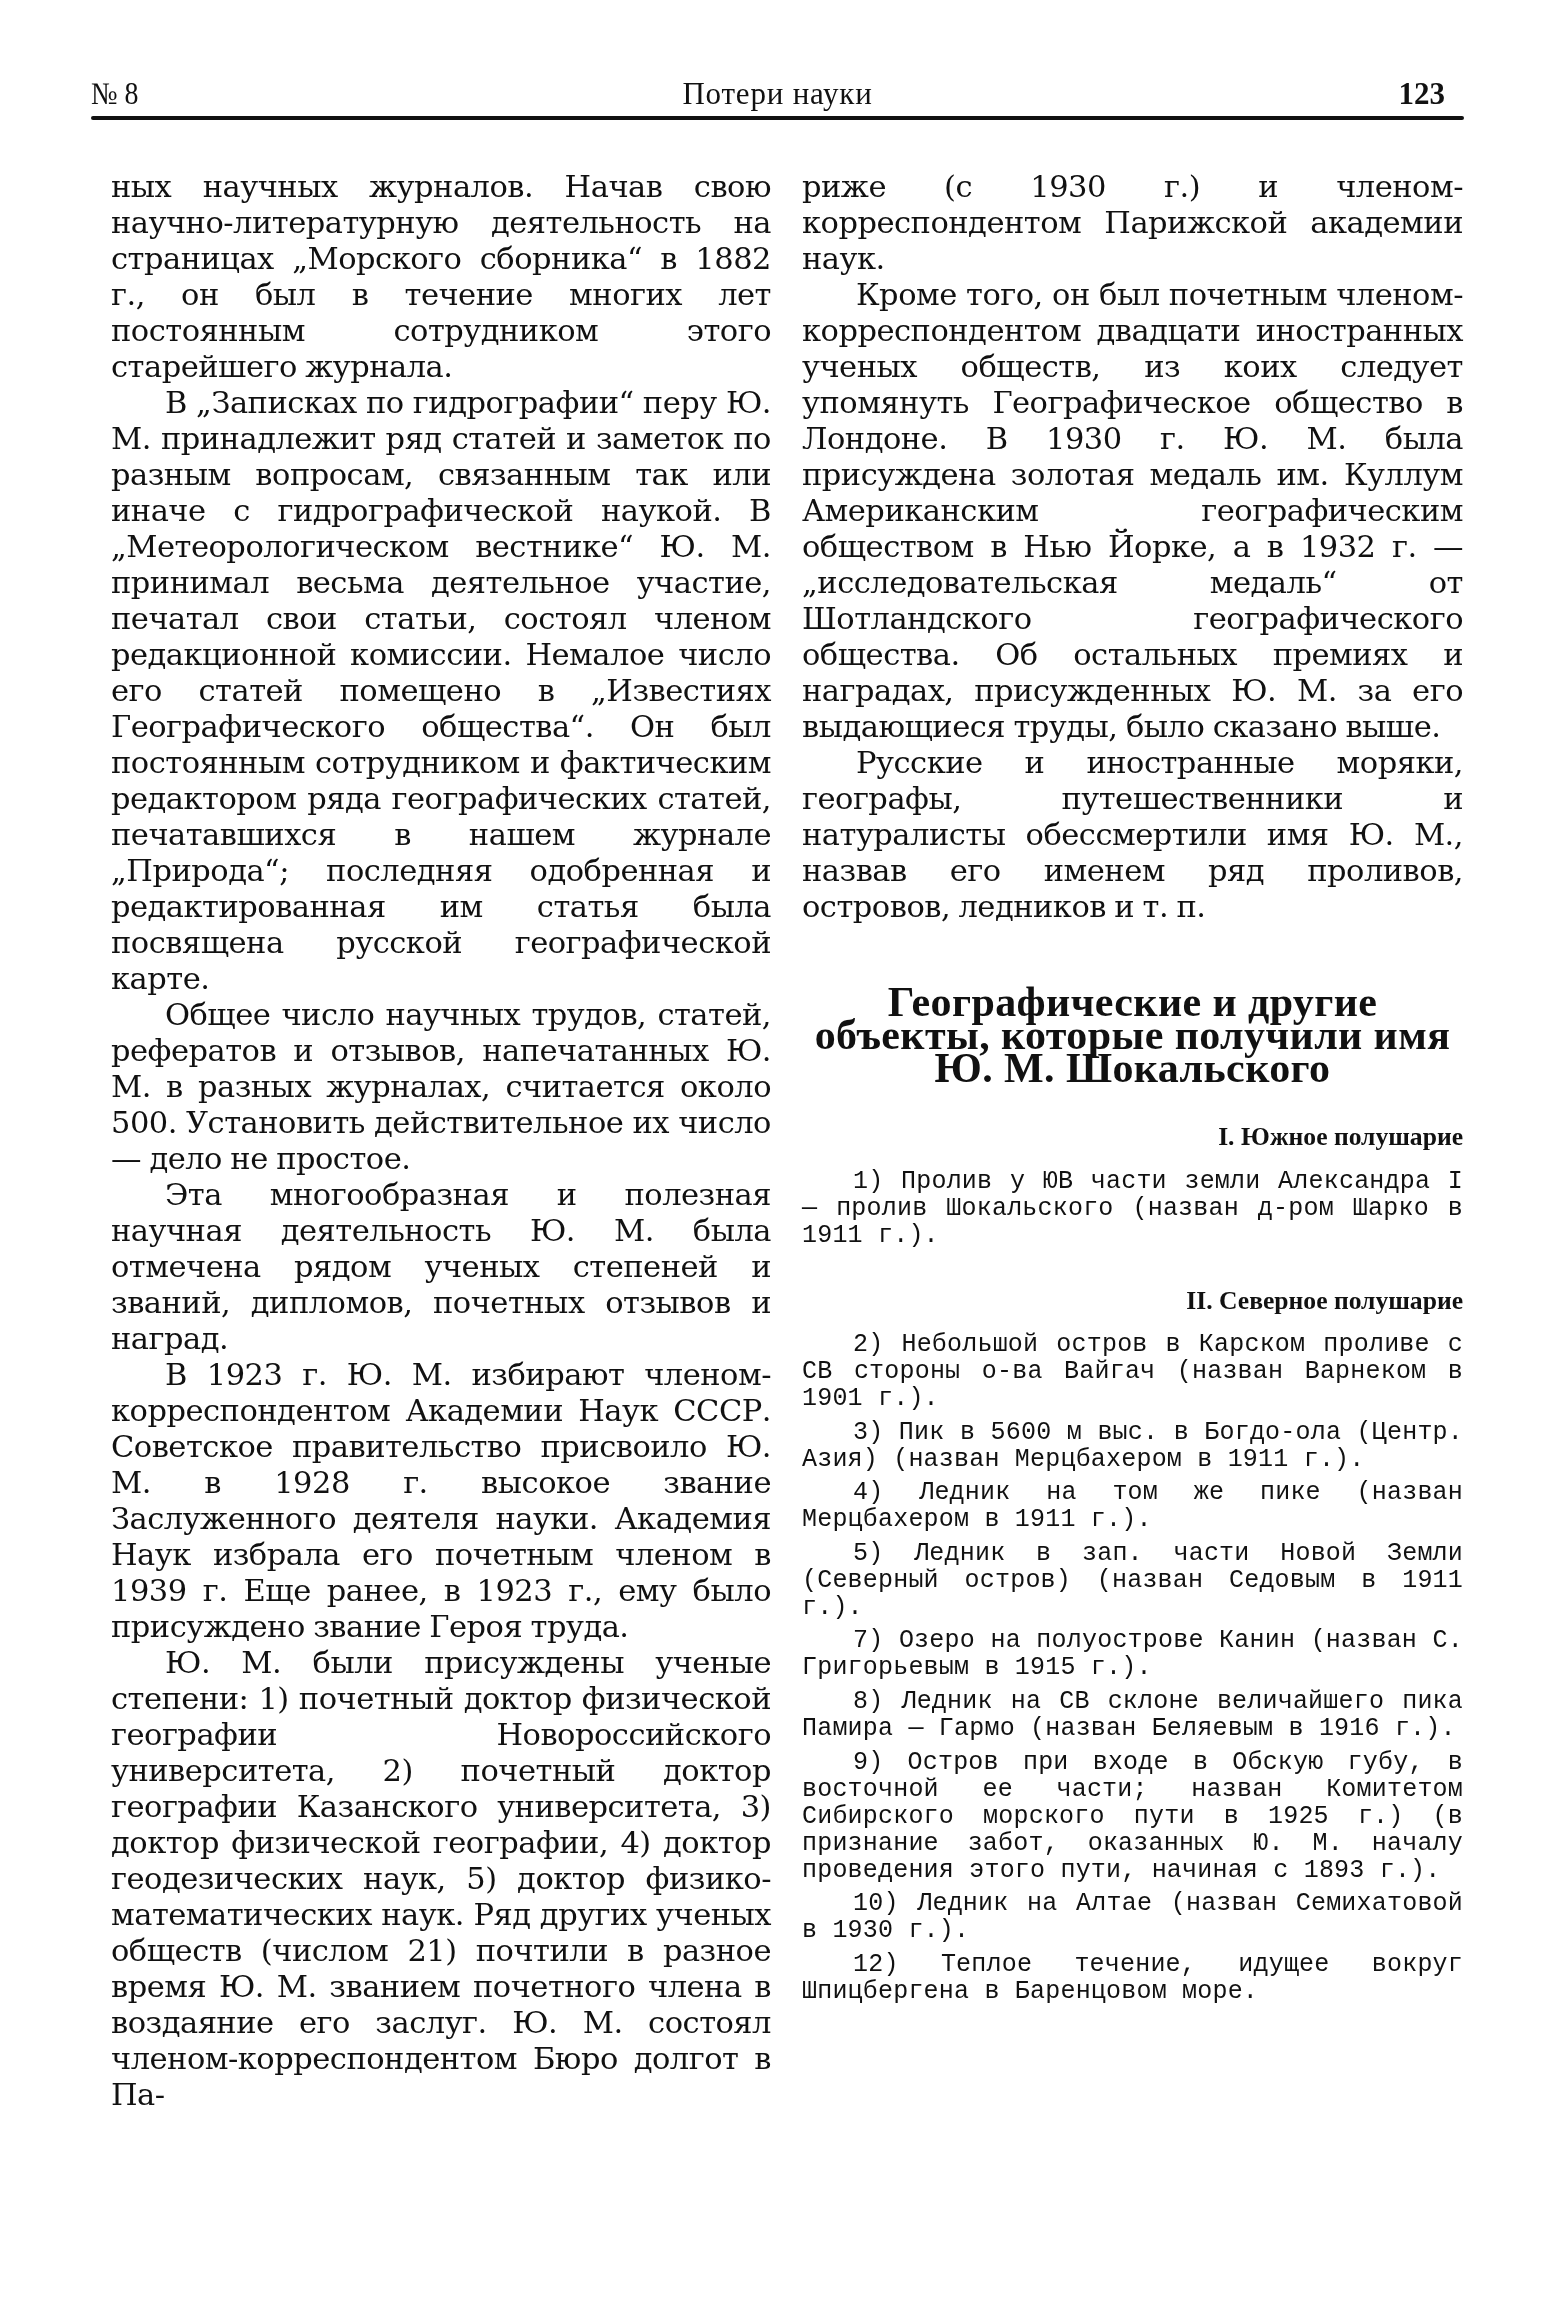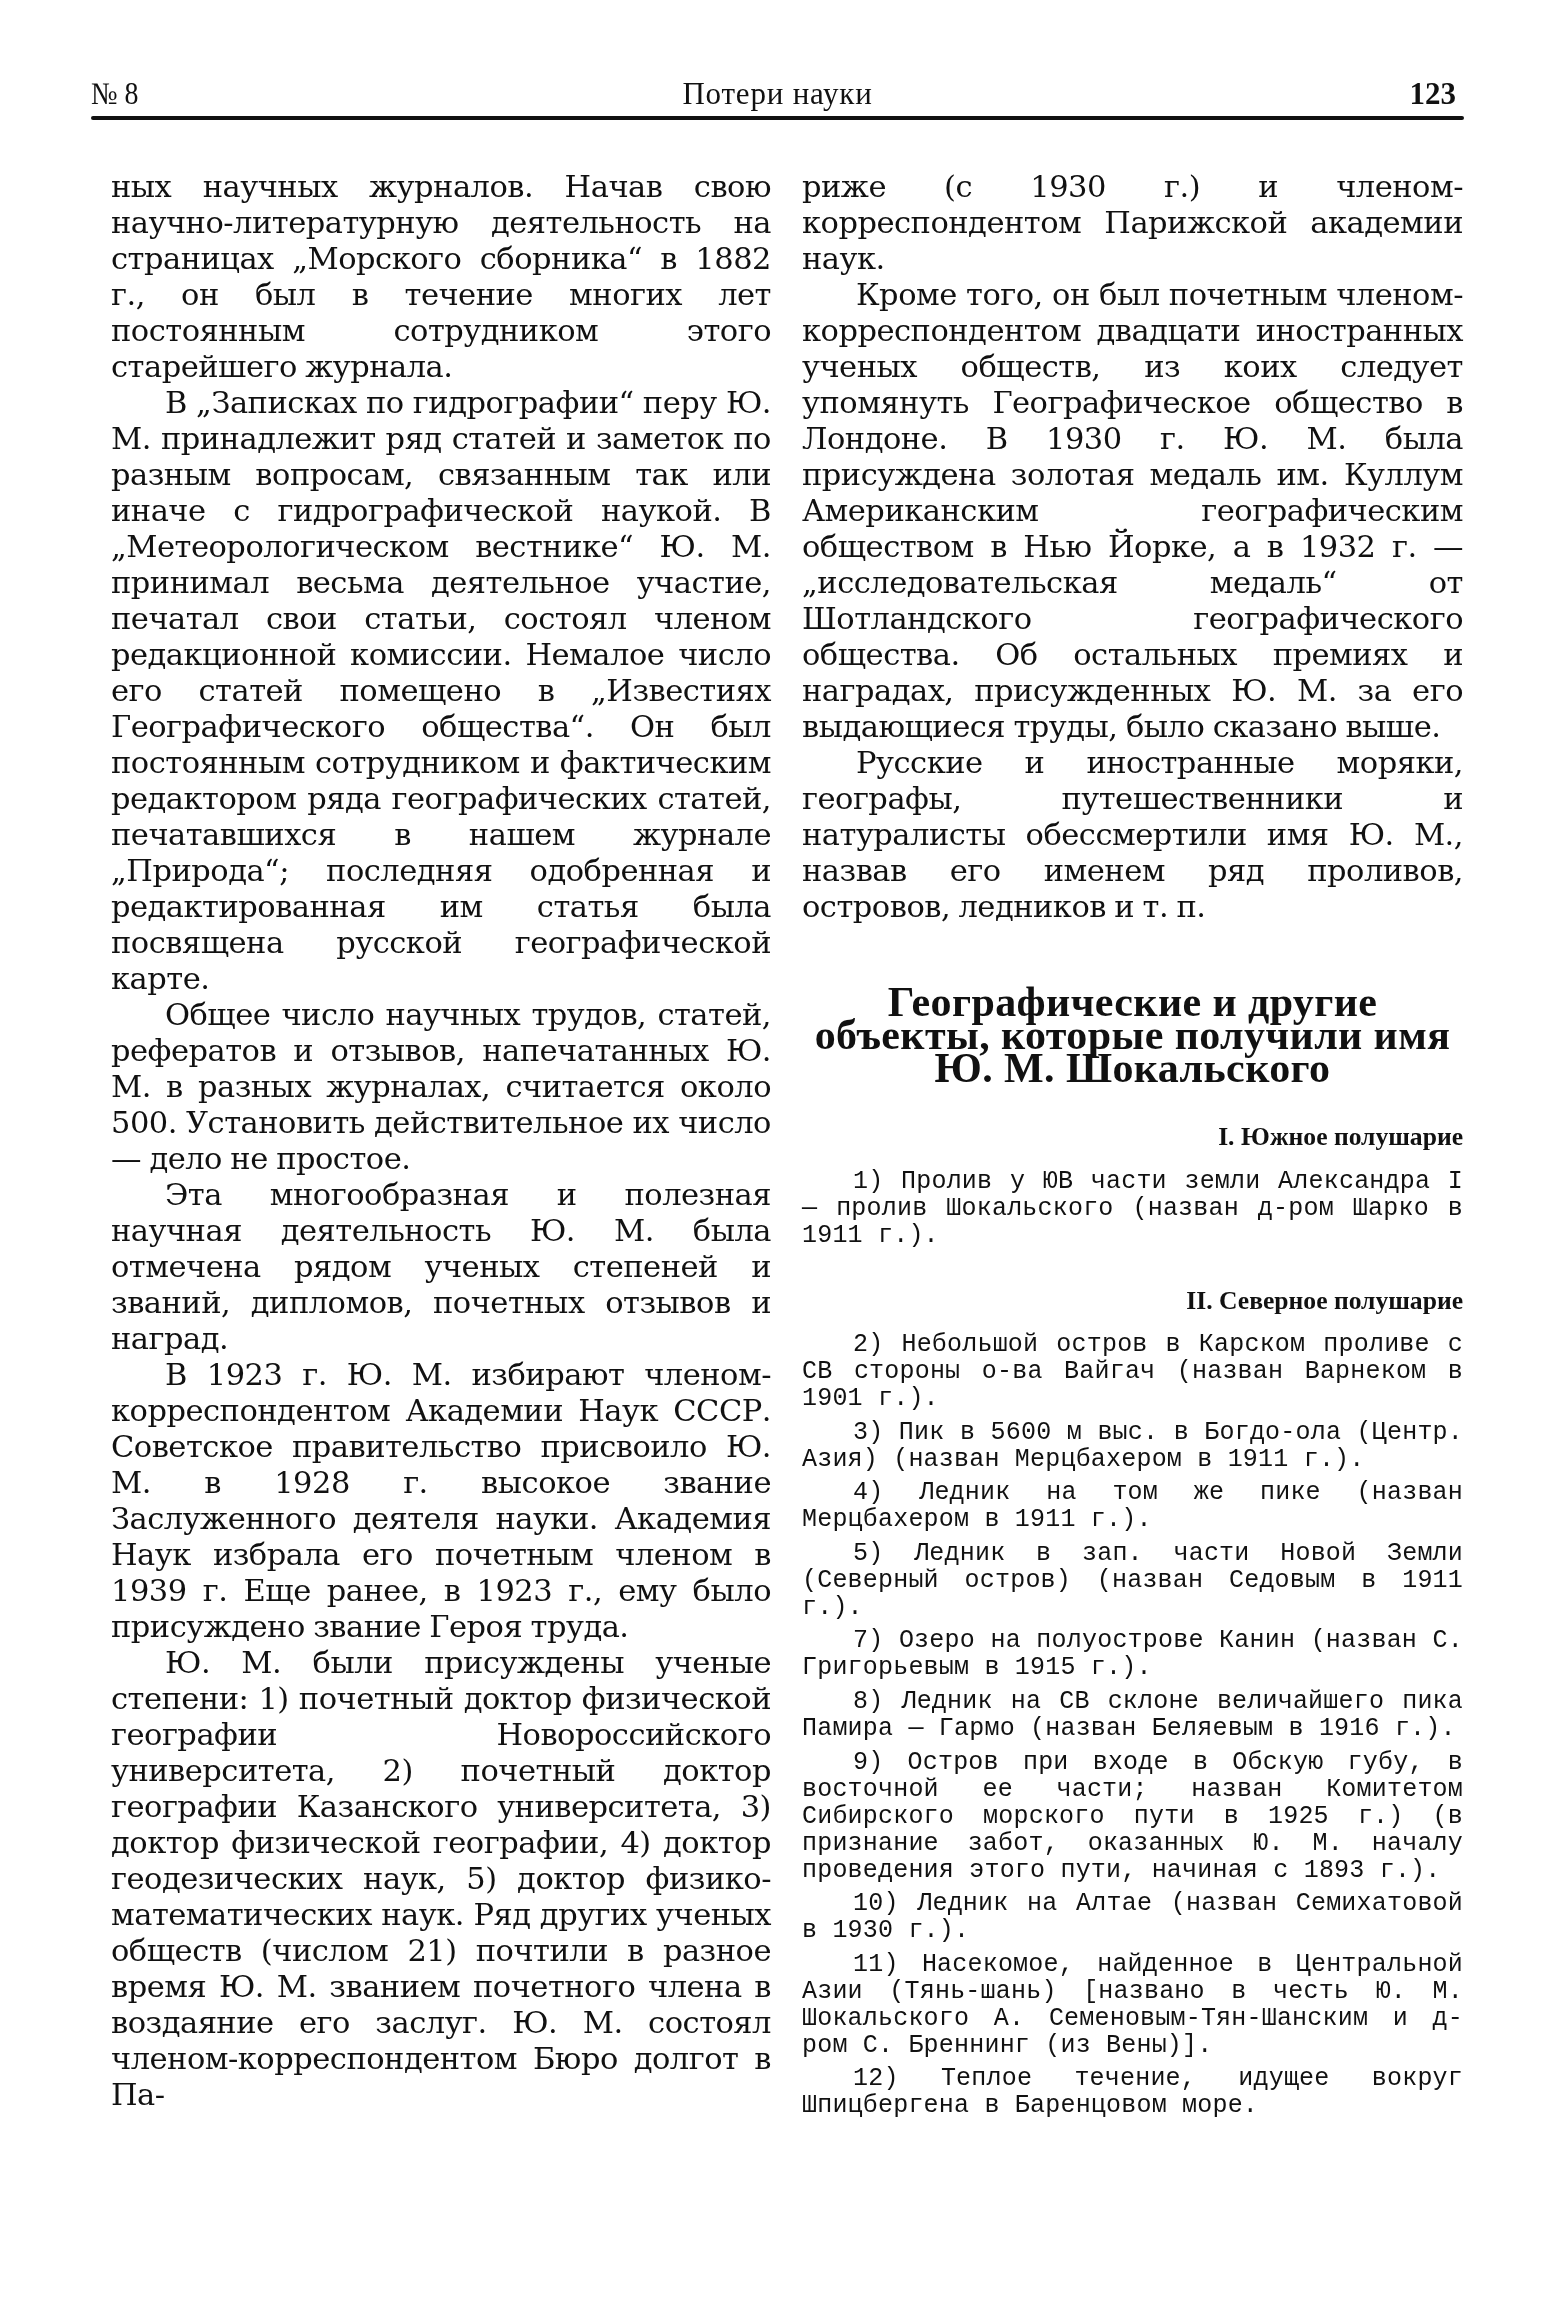--- a/index.html
+++ b/index.html
@@ -8,21 +8,21 @@
     color: #111111;
     font-family: "DejaVu Serif", "Liberation Serif", serif;
   }
   .page-header {
     position: absolute; left: 91px; top: 76px; width: 1373px; height: 36px;
     font-family: "Liberation Serif", "DejaVu Serif", serif;
     font-size: 31px; line-height: 36px;
   }
   .page-header .num { position: absolute; left: 0; top: 0; transform: scaleX(0.9); transform-origin: left; }
   .page-header .title { position: absolute; left: 0; right: 0; top: 0; text-align: center; letter-spacing: 0.8px; }
-  .page-header .pnum { position: absolute; right: 8px; top: 0; font-weight: bold; }
+  .page-header .pnum { position: absolute; right: 19px; top: 0; font-weight: bold; }
   .rule {
     position: absolute; left: 91px; top: 116px; width: 1373px; height: 4.1px;
     background: #111111; border-radius: 2.5px;
   }
   .col {
     position: absolute; top: 169px;
     font-family: "DejaVu Serif", "Liberation Serif", serif;
     font-size: 30.5px; line-height: 36px;
     text-align: justify; hyphens: manual;
   }
@@ -85,17 +85,16 @@
   <div class="subsection s2">II. Северное полушарие</div>
   <div class="items">
     <div class="item">2) Небольшой остров в Карском проливе с СВ стороны о-ва Вайгач (назван Варнеком в 1901 г.).</div>
     <div class="item">3) Пик в 5600 м выс. в Богдо-ола (Центр. Азия) (назван Мерцбахером в 1911 г.).</div>
     <div class="item">4) Ледник на том же пике (назван Мерцбахером в 1911 г.).</div>
     <div class="item">5) Ледник в зап. части Новой Земли (Северный остров) (назван Седовым в 1911 г.).</div>
     <div class="item">7) Озеро на полуострове Канин (назван С. Григорьевым в 1915 г.).</div>
     <div class="item">8) Ледник на СВ склоне величайшего пика Памира — Гармо (назван Беляевым в 1916 г.).</div>
     <div class="item">9) Остров при входе в Обскую губу, в восточной ее части; назван Комитетом Сибирского морского пути в 1925 г.) (в признание забот, оказанных Ю. М. началу проведения этого пути, начиная с 1893 г.).</div>
     <div class="item">10) Ледник на Алтае (назван Семихатовой в 1930 г.).</div>
-    <div class="item">11) Насекомое, найденное в Центральной Азии (Тянь-шань) [названо в честь Ю. М. Шокальского А. Семеновым-Тян-Шанским и д-ром С. Бреннинг (из Вены)].</div>
     <div class="item">12) Теплое течение, идущее вокруг Шпицбергена в Баренцовом море.</div>
   </div>
 </div>
 
 
 </body></html>

